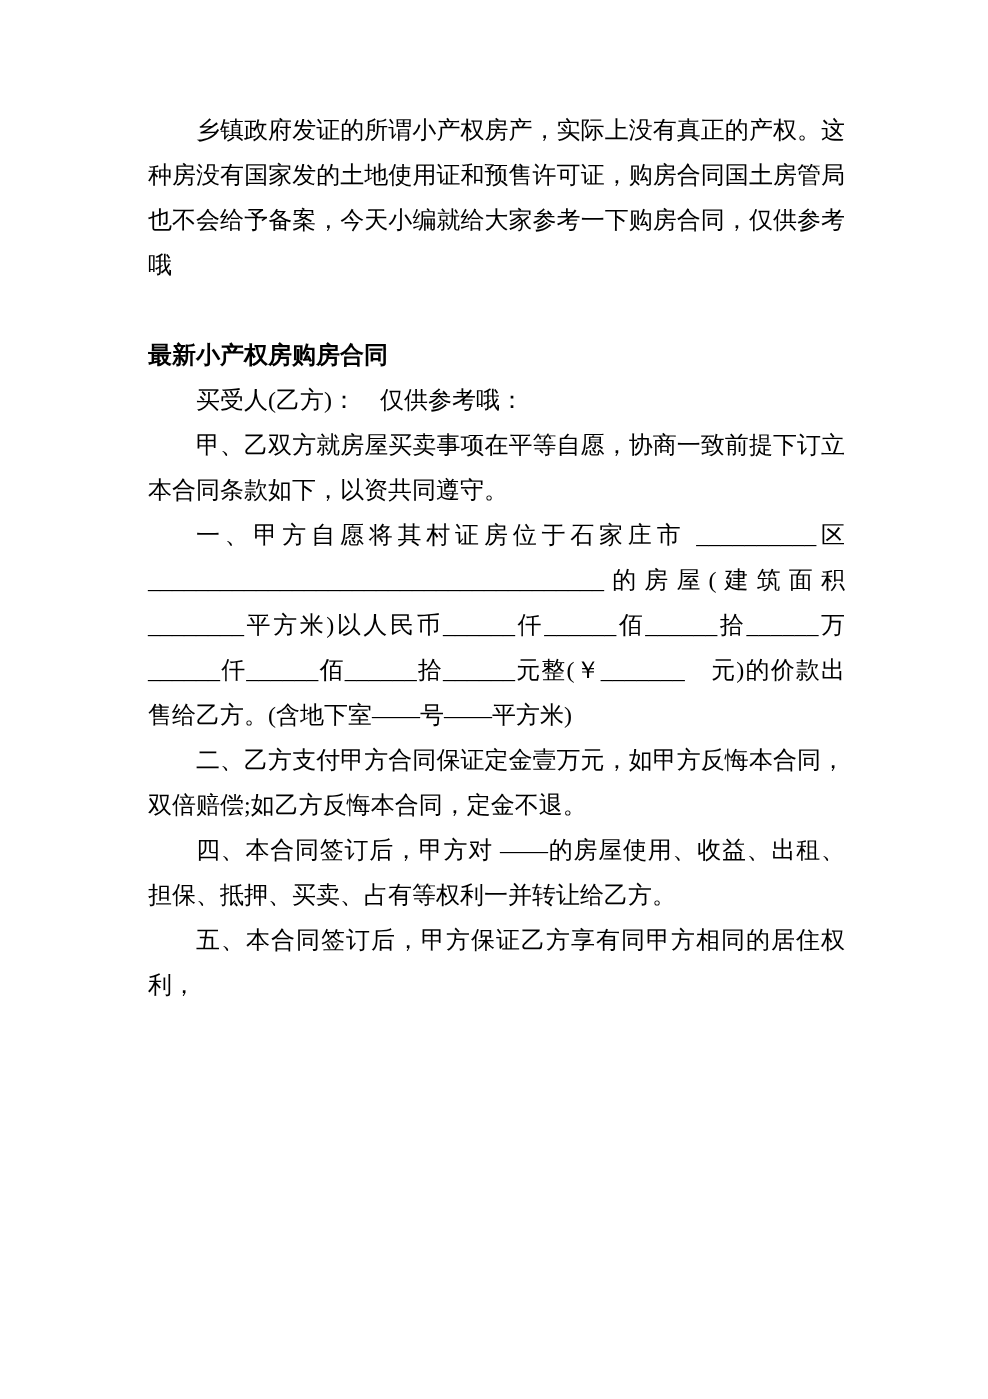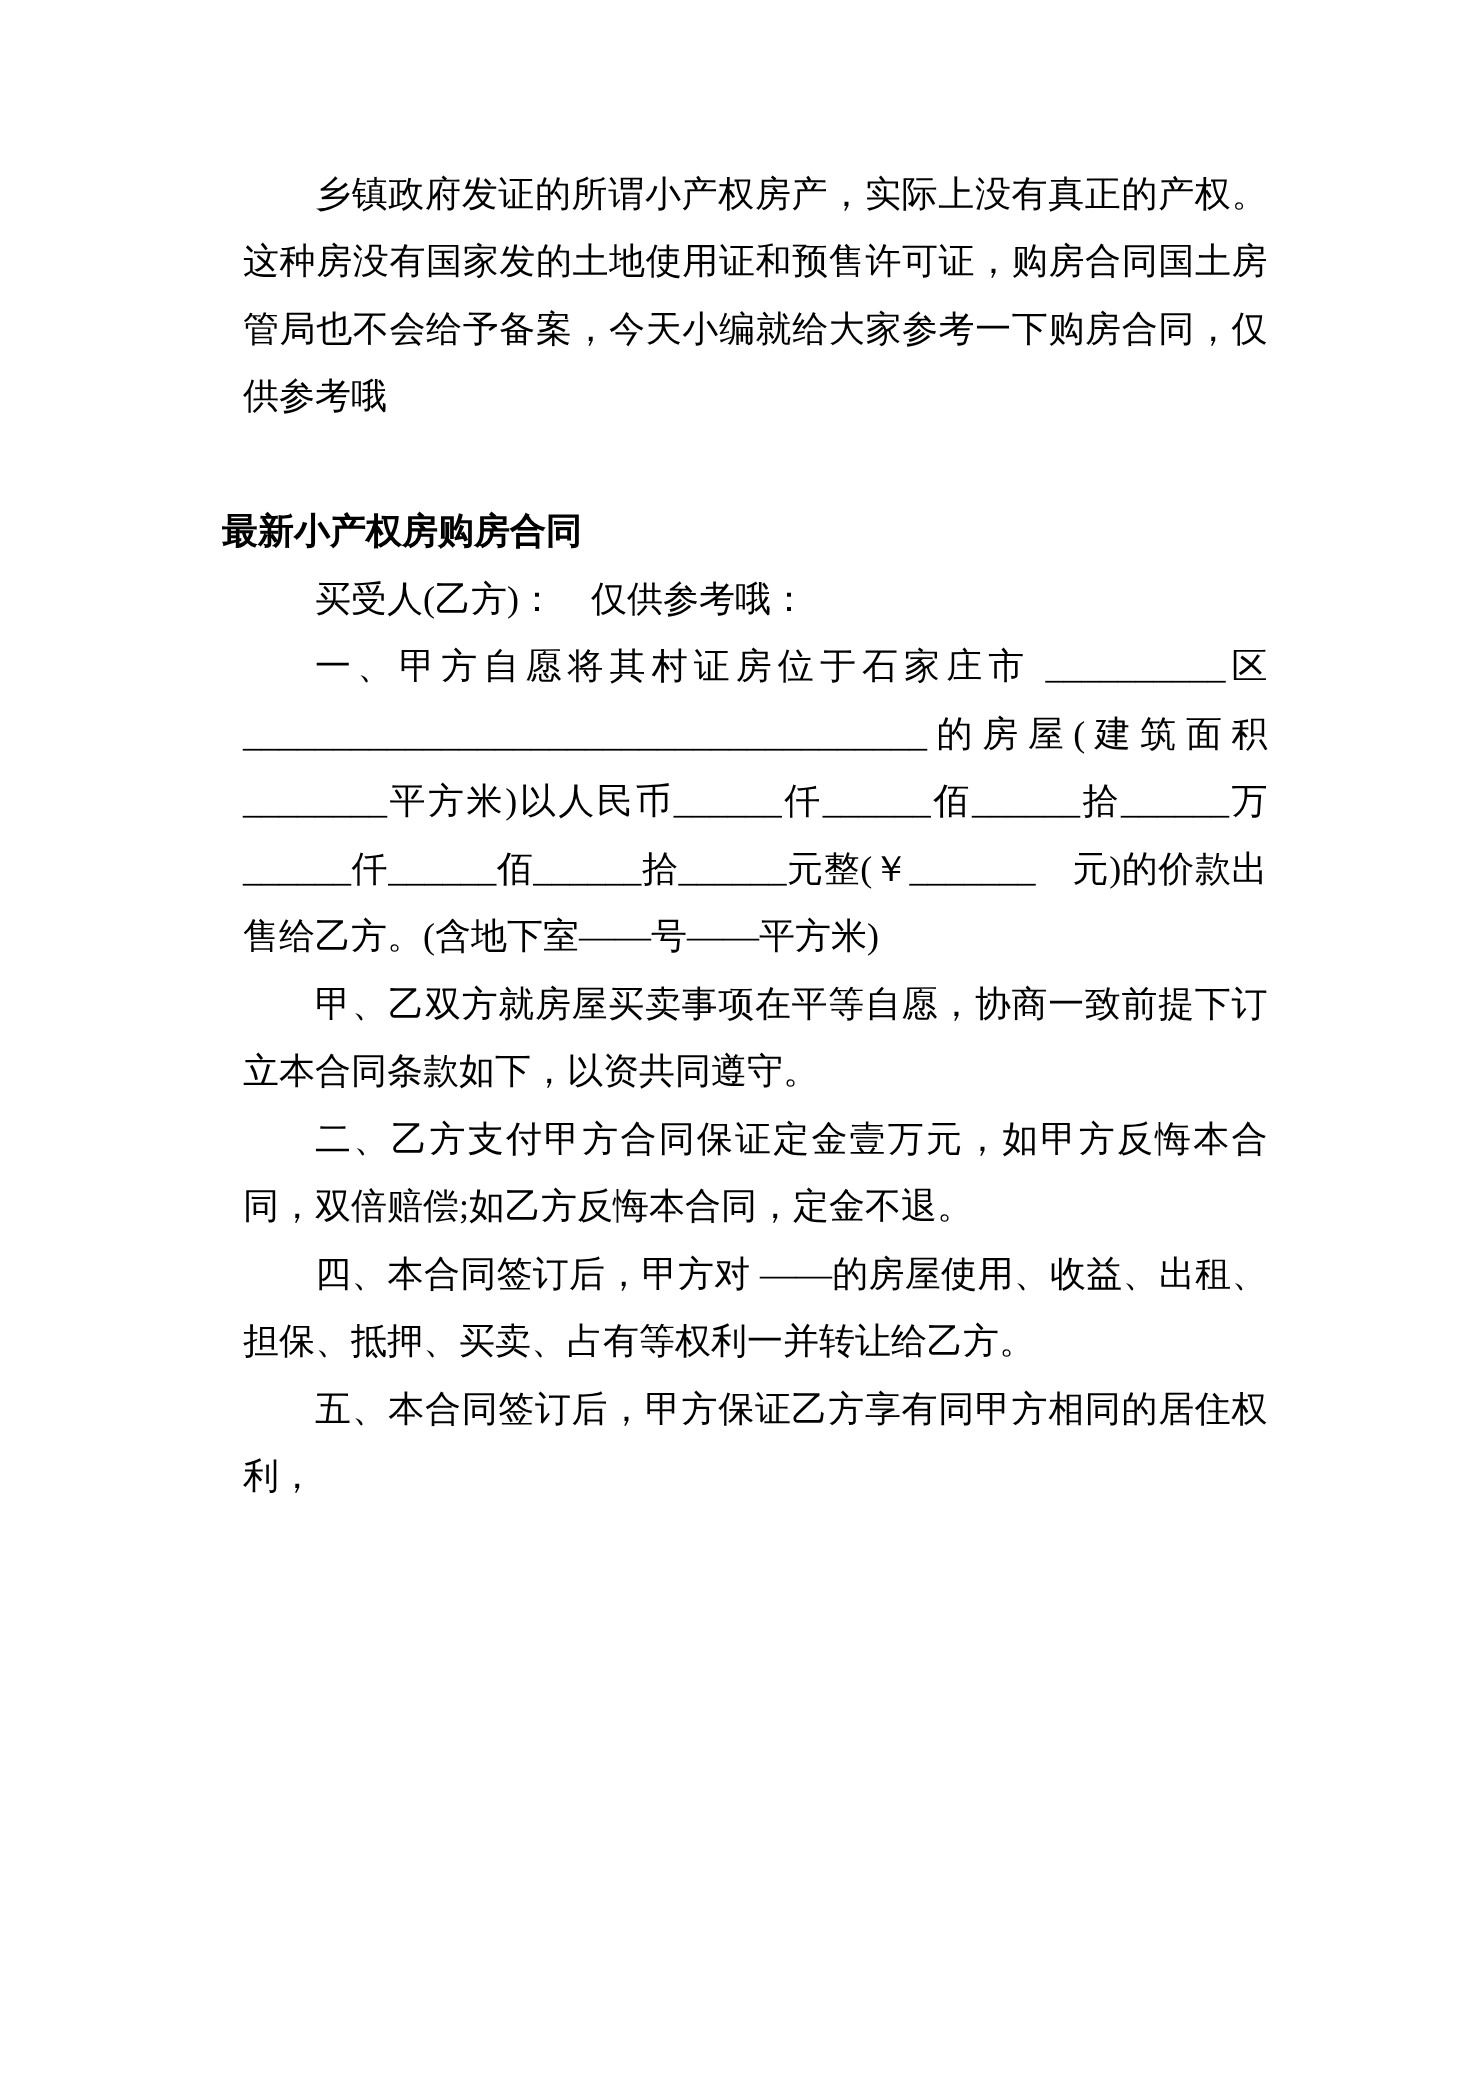--- a/index.html
+++ b/index.html
@@ -33,39 +33,38 @@
   .para {
     margin: 0;
     font-size: 24px;
     line-height: 45px;
     text-align: justify;
     letter-spacing: 0;
     word-break: normal;
   }
   .para.indent {
     text-indent: 48px;
-    margin-left: 14px;
   }
   .para.flush {
     text-indent: 0;
     font-weight: bold;
   }
   .para.spacer {
     height: 45px;
     text-indent: 0;
   }
 </style>
 </head>
 <body>
 
 <div class="page">
   <div class="doc-body">
       <p class="para indent">乡镇政府发证的所谓小产权房产，实际上没有真正的产权。这种房没有国家发的土地使用证和预售许可证，购房合同国土房管局也不会给予备案，今天小编就给大家参考一下购房合同，仅供参考哦</p>
       <p class="para spacer"></p>
       <p class="para flush">最新小产权房购房合同</p>
       <p class="para indent">买受人(乙方)：　仅供参考哦：</p>
+      <p class="para indent">甲、乙双方就房屋买卖事项在平等自愿，协商一致前提下订立本合同条款如下，以资共同遵守。</p>
       <p class="para indent">一、甲方自愿将其村证房位于石家庄市 __________区______________________________________的房屋(建筑面积________平方米)以人民币______仟______佰______拾______万______仟______佰______拾______元整(￥_______　元)的价款出售给乙方。(含地下室——号——平方米)</p>
-      <p class="para indent">甲、乙双方就房屋买卖事项在平等自愿，协商一致前提下订立本合同条款如下，以资共同遵守。</p>
       <p class="para indent">二、乙方支付甲方合同保证定金壹万元，如甲方反悔本合同，双倍赔偿;如乙方反悔本合同，定金不退。</p>
       <p class="para indent">四、本合同签订后，甲方对 ——的房屋使用、收益、出租、担保、抵押、买卖、占有等权利一并转让给乙方。</p>
       <p class="para indent">五、本合同签订后，甲方保证乙方享有同甲方相同的居住权利，</p>
     </div>
 </div>
 
 </body></html>

